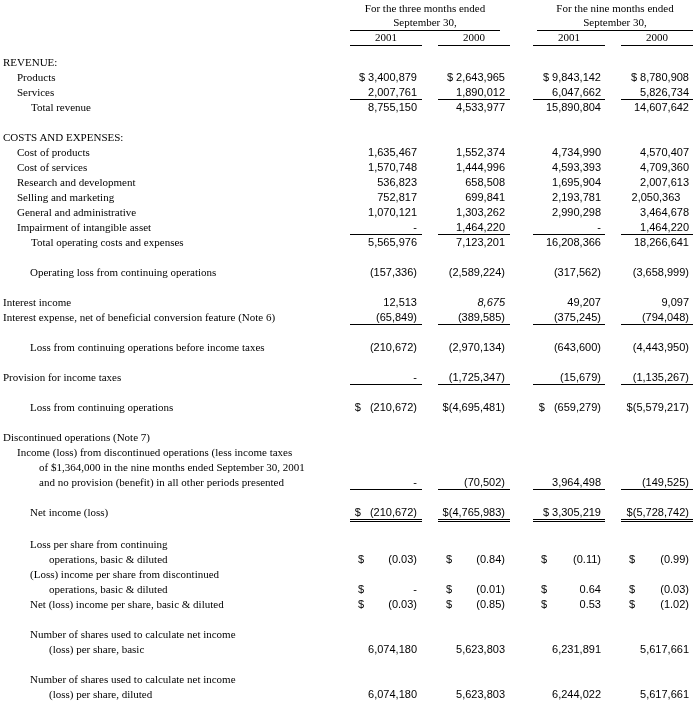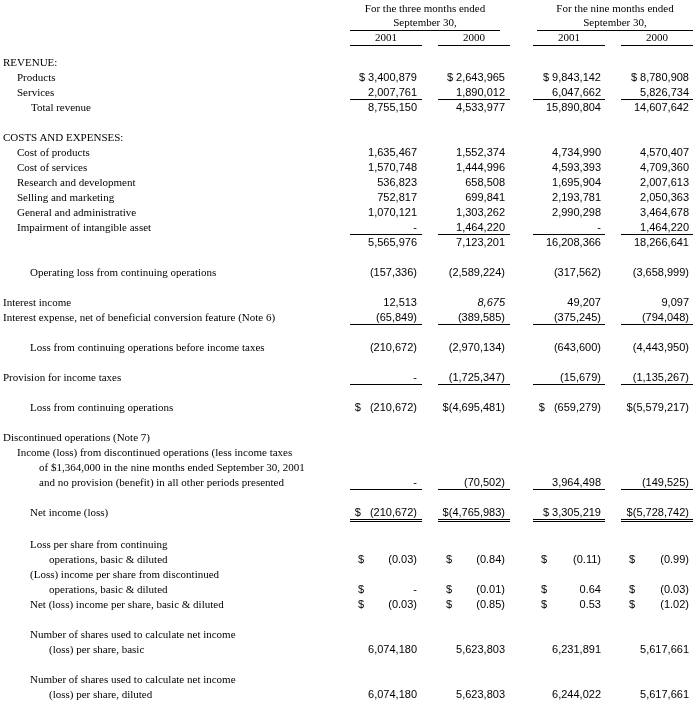--- a/index.html
+++ b/index.html
@@ -86,41 +86,42 @@
         <span class="cell" style="left: 351px; white-space: pre;">536,823</span>
         <span class="cell" style="left: 439px; white-space: pre;">658,508</span>
         <span class="cell" style="left: 535px; white-space: pre;">1,695,904</span>
         <span class="cell" style="left: 623px; white-space: pre;">2,007,613</span>
       </div>
       <div class="row" style="top: 190px;">
         <span class="lbl" style="left: 17px;">Selling and marketing</span>
         <span class="cell" style="left: 351px; white-space: pre;">752,817</span>
         <span class="cell" style="left: 439px; white-space: pre;">699,841</span>
         <span class="cell" style="left: 535px; white-space: pre;">2,193,781</span>
-        <span class="cell" style="left: 623px; white-space: pre;">2,050,363</span>
+        <span class="cell" style="left: 623px; white-space: pre; text-align: center;">2,050,363</span>
       </div>
       <div class="row" style="top: 205px;">
         <span class="lbl" style="left: 17px;">General and administrative</span>
         <span class="cell" style="left: 351px; white-space: pre;">1,070,121</span>
         <span class="cell" style="left: 439px; white-space: pre;">1,303,262</span>
         <span class="cell" style="left: 535px; white-space: pre;">2,990,298</span>
         <span class="cell" style="left: 623px; white-space: pre;">3,464,678</span>
       </div>
       <div class="row" style="top: 220px;">
         <span class="lbl" style="left: 17px;">Impairment of intangible asset</span>
         <span class="cell" style="left: 351px; white-space: pre;">-</span>
         <div style="position: absolute; left: 350px; width: 72px; top: 14px; height: 0px; border-top: 1px solid rgb(0, 0, 0);"></div>
         <span class="cell" style="left: 439px; white-space: pre;">1,464,220</span>
         <div style="position: absolute; left: 438px; width: 72px; top: 14px; height: 0px; border-top: 1px solid rgb(0, 0, 0);"></div>
         <span class="cell" style="left: 535px; white-space: pre;">-</span>
         <div style="position: absolute; left: 533px; width: 72px; top: 14px; height: 0px; border-top: 1px solid rgb(0, 0, 0);"></div>
         <span class="cell" style="left: 623px; white-space: pre;">1,464,220</span>
         <div style="position: absolute; left: 621px; width: 72px; top: 14px; height: 0px; border-top: 1px solid rgb(0, 0, 0);"></div>
       </div>
       <div class="row" style="top: 235px;">
+        <span class="lbl" style="left: 31px;">Total operating costs and expenses</span>
         <span class="cell" style="left: 351px; white-space: pre;">5,565,976</span>
         <span class="cell" style="left: 439px; white-space: pre;">7,123,201</span>
         <span class="cell" style="left: 535px; white-space: pre;">16,208,366</span>
         <span class="cell" style="left: 623px; white-space: pre;">18,266,641</span>
       </div>
       <div class="row" style="top: 265px;">
         <span class="lbl" style="left: 30px;">Operating loss from continuing operations</span>
         <span class="cell" style="left: 351px; white-space: pre;">(157,336)</span>
         <span class="cell" style="left: 439px; white-space: pre;">(2,589,224)</span>
         <span class="cell" style="left: 535px; white-space: pre;">(317,562)</span>

